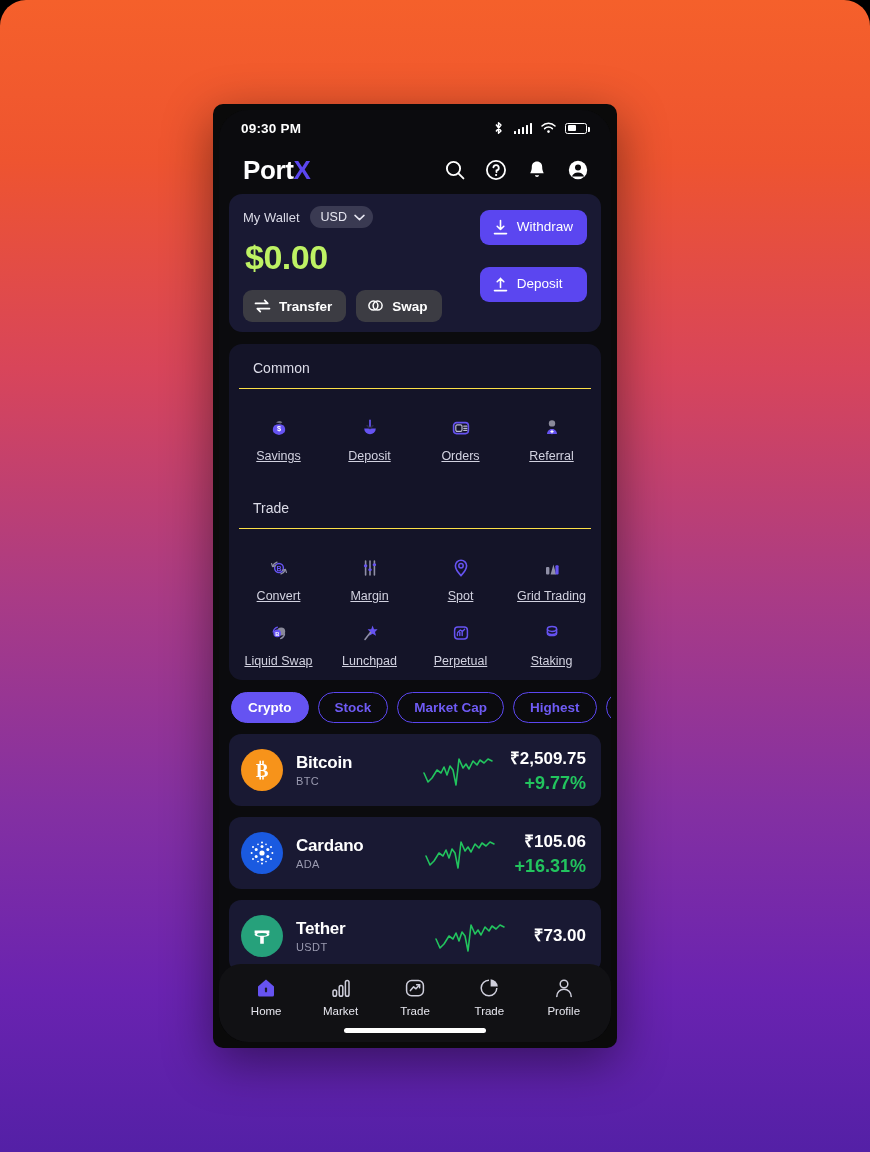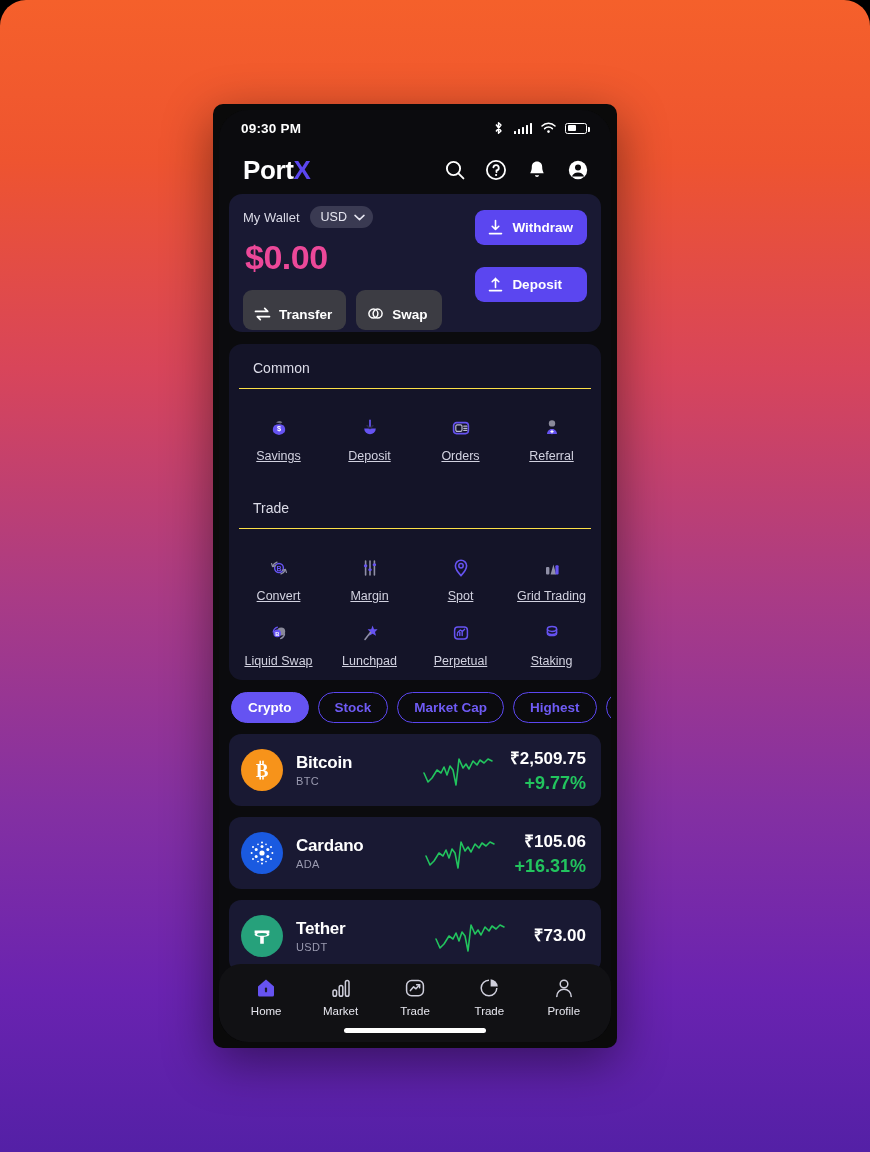--- a/index.html
+++ b/index.html
@@ -115,38 +115,38 @@
   .wallet-top { display: flex; align-items: center; gap: 10px; }
   .wallet-label { color: #d9d9e6; font-size: 13px; }
   .cur-pill {
     background: #3a3a52;
     border-radius: 13px;
     padding: 4px 8px 4px 11px;
     display: flex; align-items: center; gap: 7px;
     color: #e7e7f2; font-size: 12.5px;
   }
   .balance {
-    color: #ec4899; font-size: 34px; font-weight: bold;
+    color: #bef264; font-size: 34px; font-weight: bold;
     letter-spacing: -.5px; margin: 10px 0 0 2px;
   }
   .wallet-actions { display: flex; gap: 10px; margin-top: 13px; }
   .ghost-btn {
     background: #3c3c43;
     border-radius: 9px;
-    padding: 16px 14px 8px 11px;
+    padding: 8px 14px 8px 11px;
     display: flex; align-items: center; gap: 8px;
     color: #fff; font-size: 13.5px; font-weight: bold;
   }
   .right-btns { position: absolute; right: 14px; top: 16px; display: flex; flex-direction: column; gap: 22px; }
   .solid-btn {
     background: #5B46F0;
     border-radius: 9px;
     padding: 9px 14px 9px 12px;
-    display: flex; align-items: center; gap: 8px;
-    color: #fff; font-size: 13.5px; font-weight: bold;
+    display: flex; align-items: flex-start; gap: 8px;
+    color: #fff; font-size: 13.5px; font-weight: normal;
     min-width: 104px;
   }
 
   
   .panel {
     background: #141428;
     border-radius: 13px;
     margin-top: 10px;
     padding: 0 4px 10px;
   }

